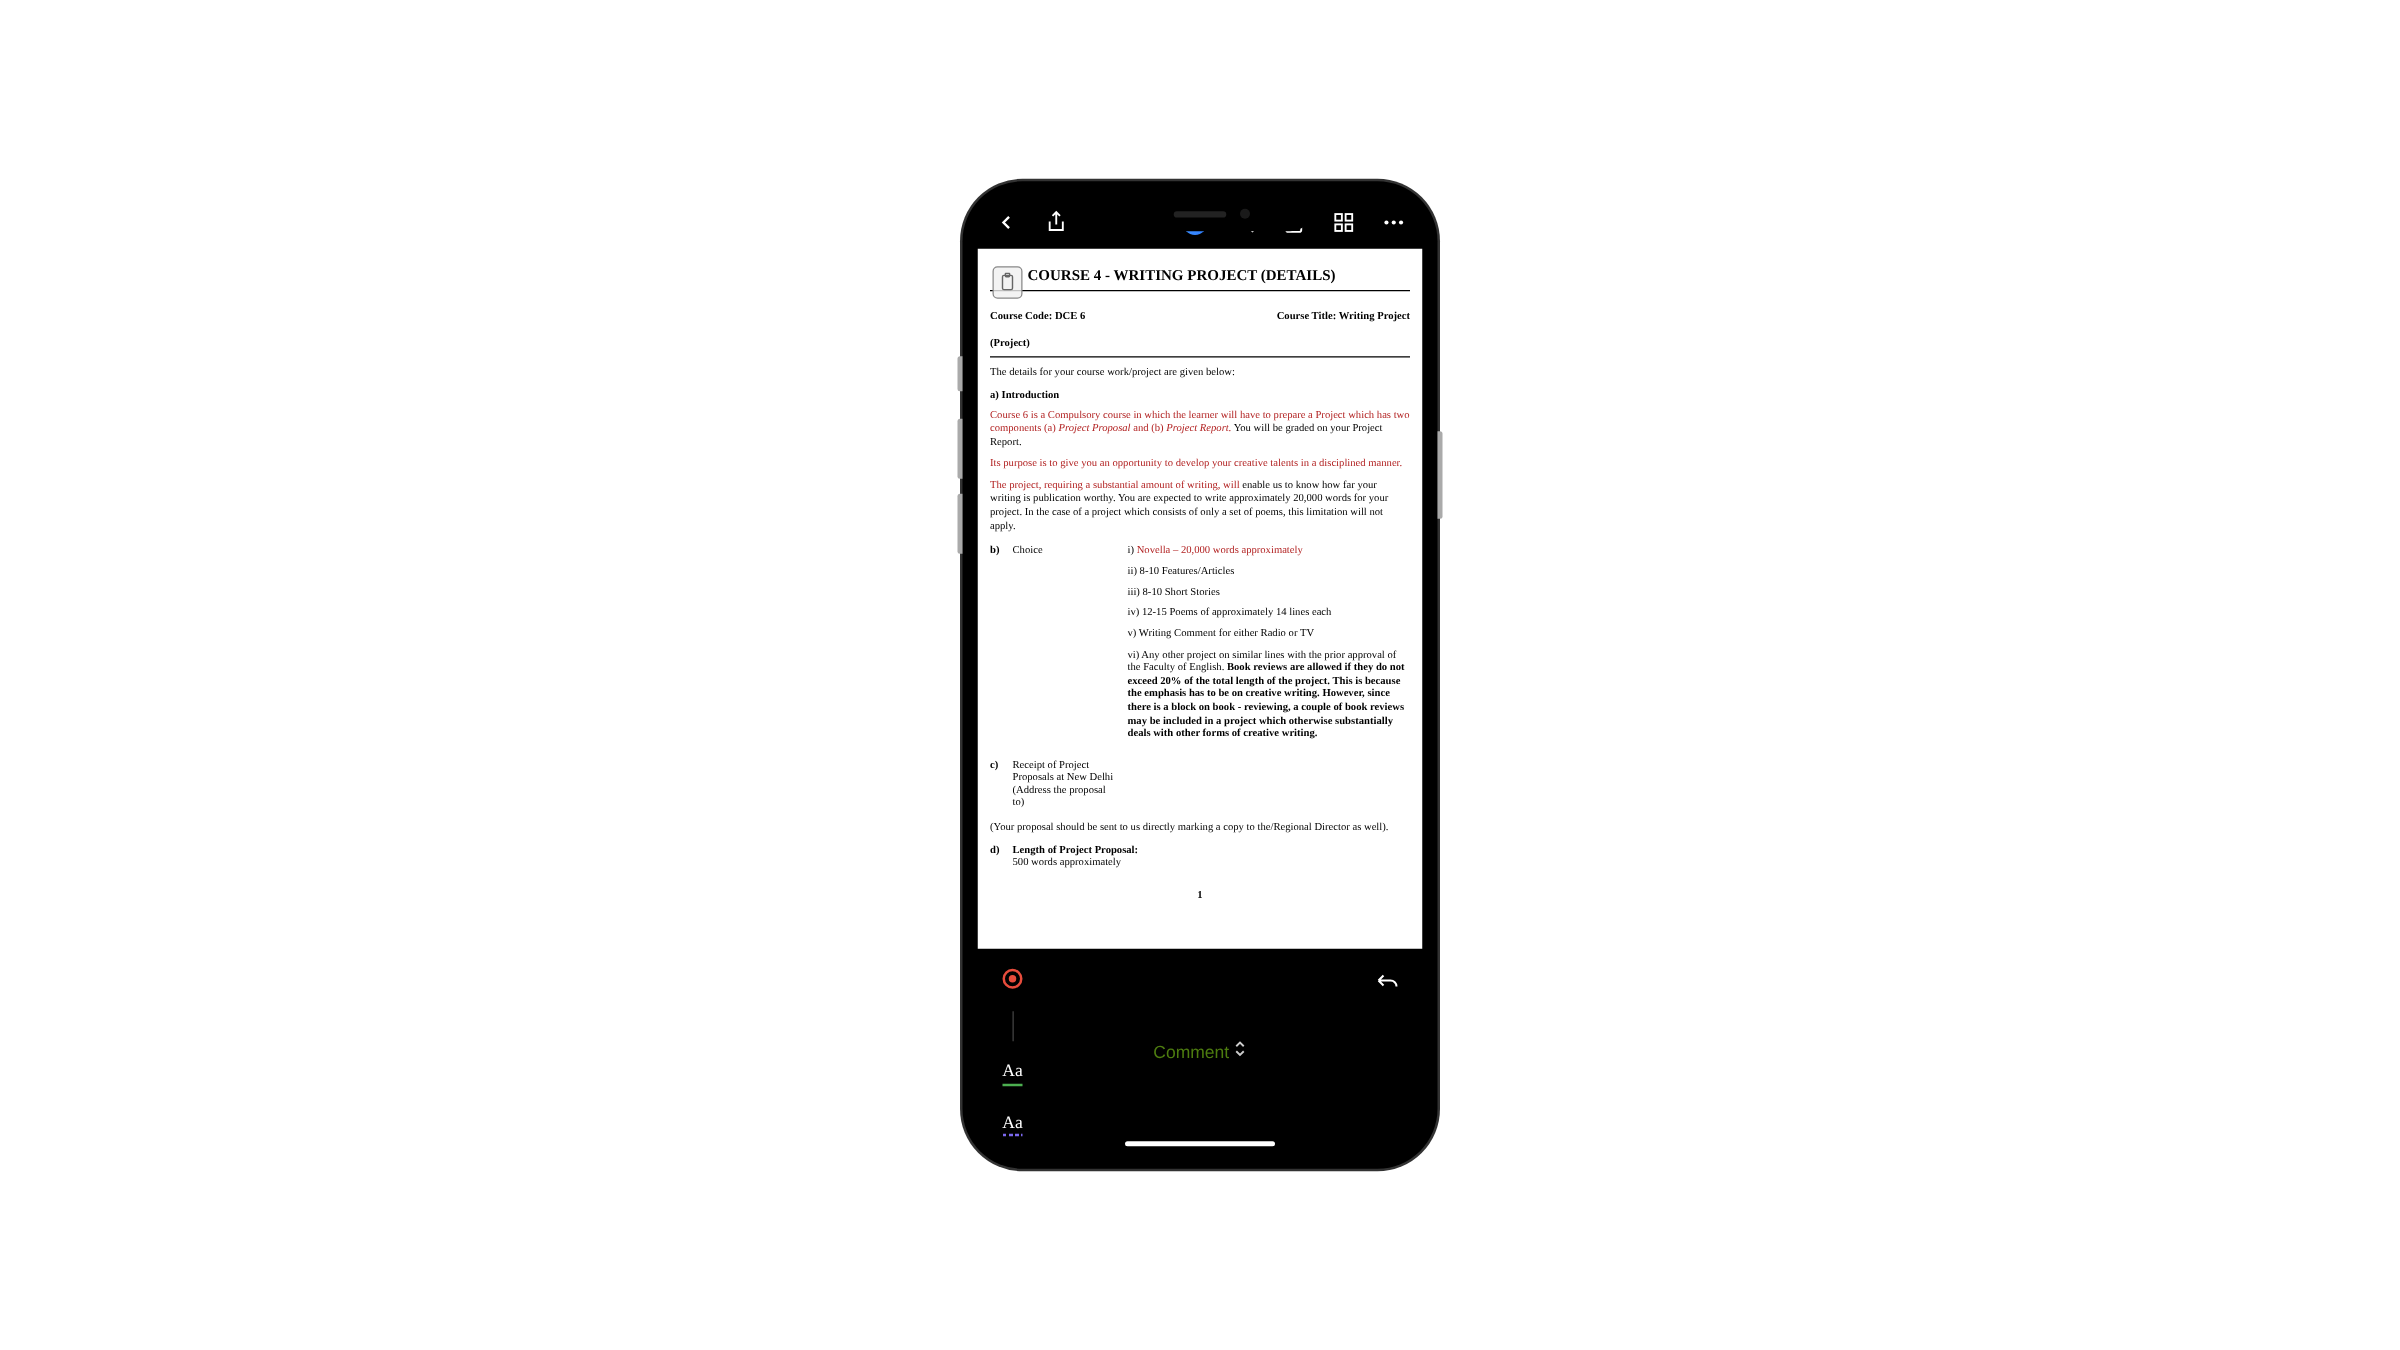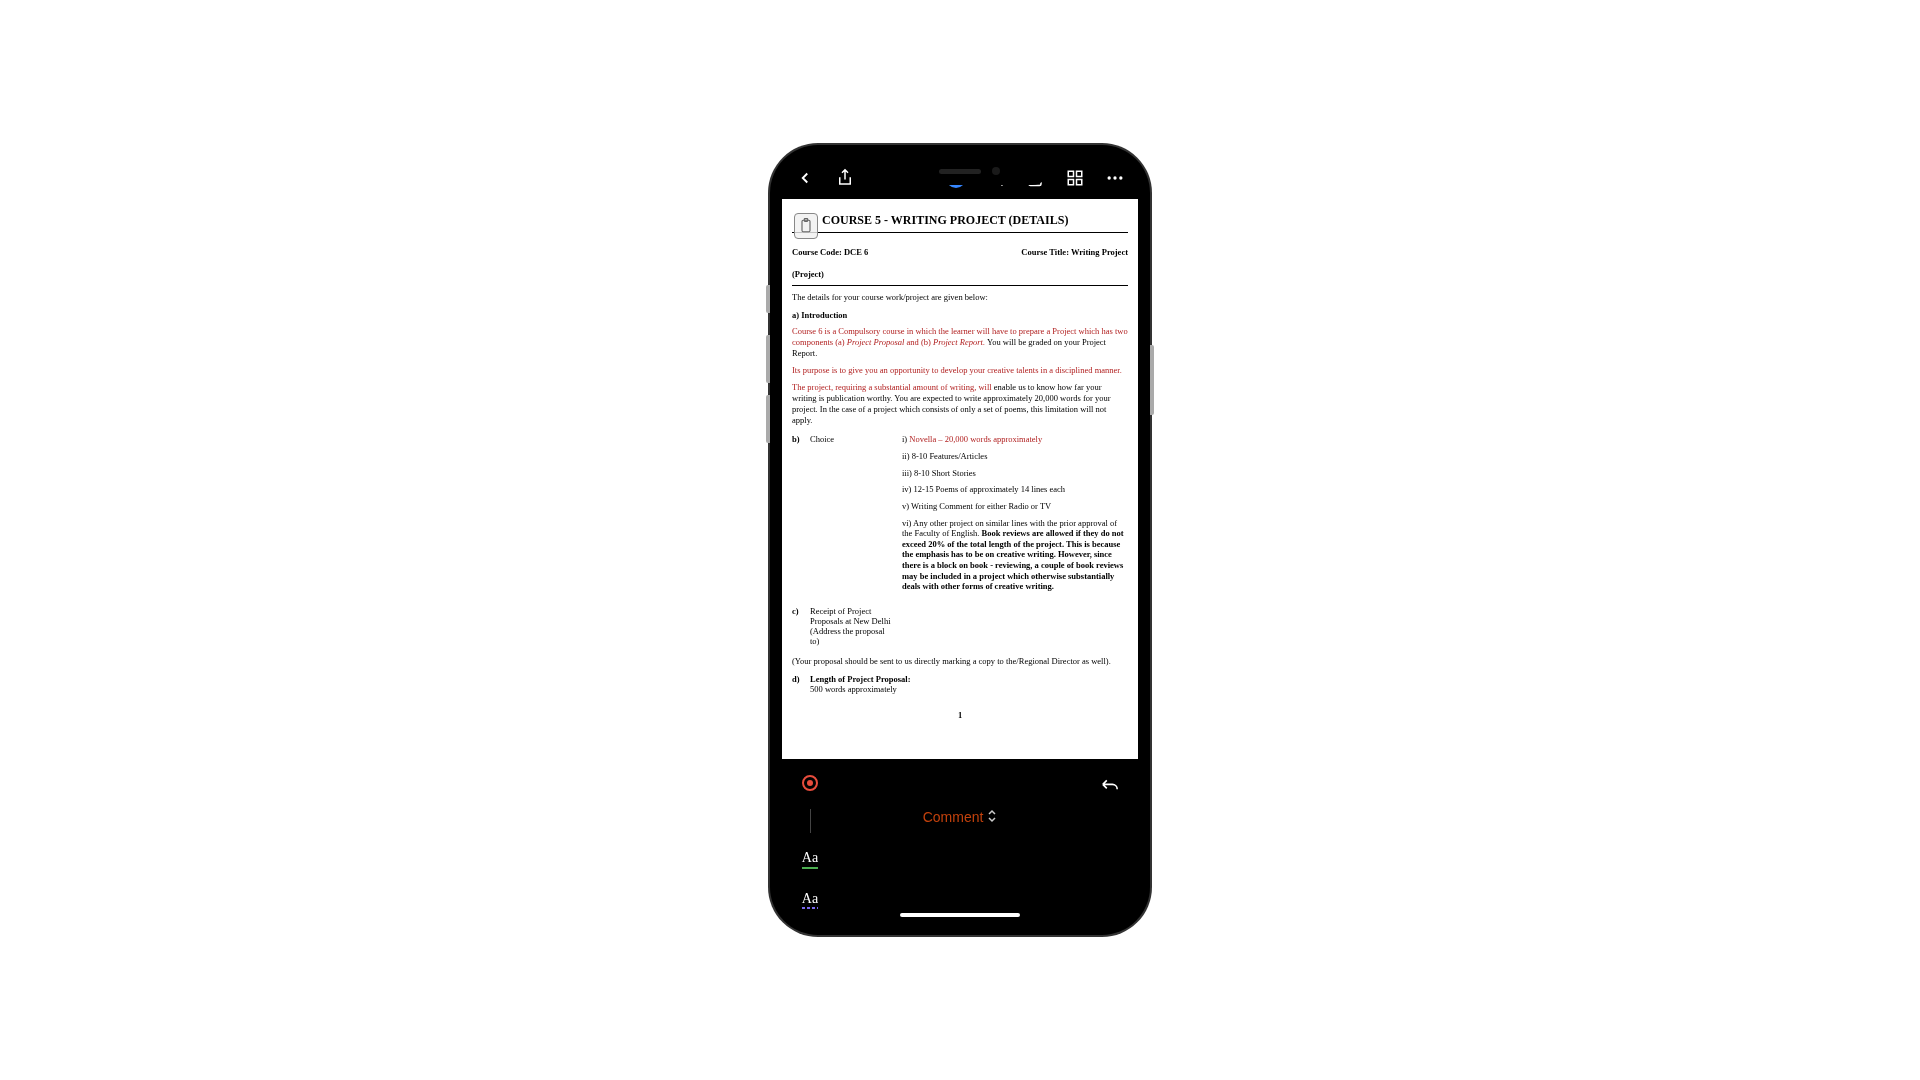--- a/index.html
+++ b/index.html
@@ -218,23 +218,23 @@
   .tool-eraser {
     width: 20px; height: 14px;
     background: linear-gradient(135deg, #fff 50%, #e74c3c 50%);
     transform: skewX(-20deg);
     border-radius: 2px;
   }
   .tool-divider { width: 1px; height: 24px; background: #444; }
   .mode-bar {
     height: 40px;
     display: flex;
-    align-items: flex-start;
+    align-items: flex-end;
     justify-content: center;
-    color: #c2410c;
+    color: #4d7c0f;
     font-size: 14px;
     gap: 4px;
   }
   .mode-bar .chev { font-size: 10px; opacity: 0.8; }
   .home-indicator {
     position: absolute;
     bottom: 6px;
     left: 50%;
     transform: translateX(-50%);
     width: 120px;
@@ -301,21 +301,21 @@
       </div>
     </div>
 
     <div class="document-area">
       <div class="clipboard-badge">
         <svg width="14" height="16" viewBox="0 0 24 28" fill="none" stroke="#666" stroke-width="2">
             <rect x="5" y="4" width="14" height="20" rx="2"></rect>
             <rect x="9" y="1" width="6" height="5" rx="1"></rect>
           </svg>
       </div>
-      <div class="doc-title">COURSE 5 - WRITING PROJECT (DETAILS)</div>
+      <div class="doc-title">COURSE 4 - WRITING PROJECT (DETAILS)</div>
       <div class="course-line">
         <span>Course Code: DCE 6</span>
         <span>Course Title: Writing Project</span>
       </div>
       <div class="course-line-2">(Project)</div>
       <div class="hr"></div>
       <div class="details-intro">The details for your course work/project are given below:</div>
       <div class="sec-a">a) Introduction</div>
       <div class="red-para">
         <span>Course 6 is a Compulsory course in which the learner will have to prepare a Project which has two components (a) </span><em>Project Proposal</em><span> and (b) </span><em>Project Report.</em><span style="color:#000;"> You will be graded on your Project Report.</span>

